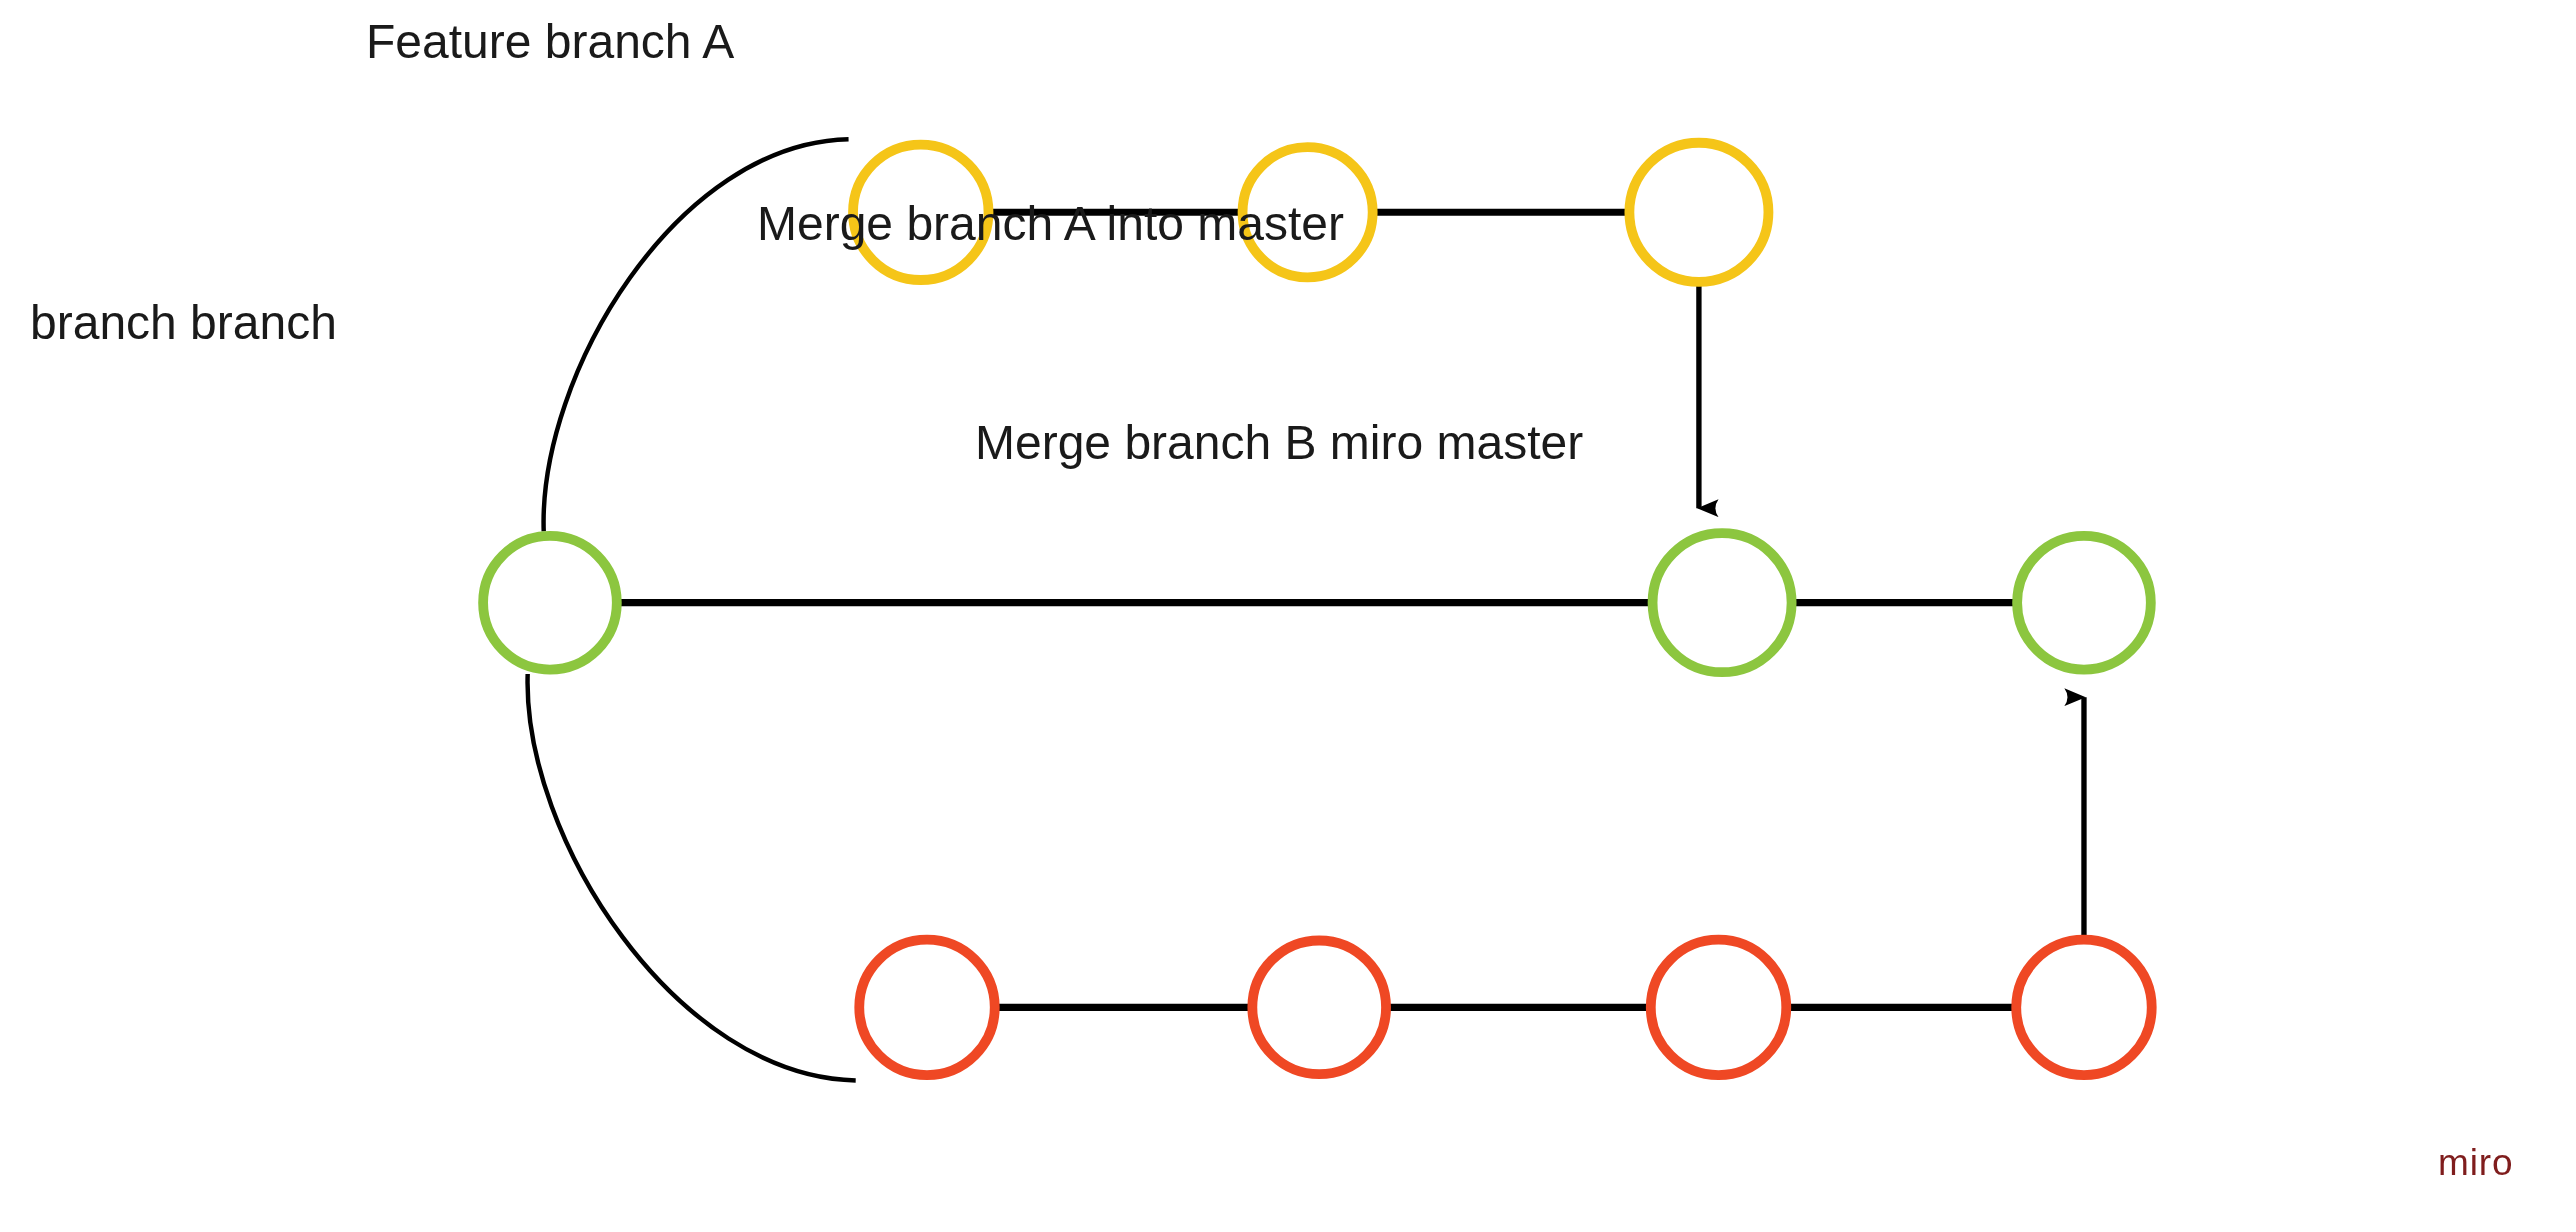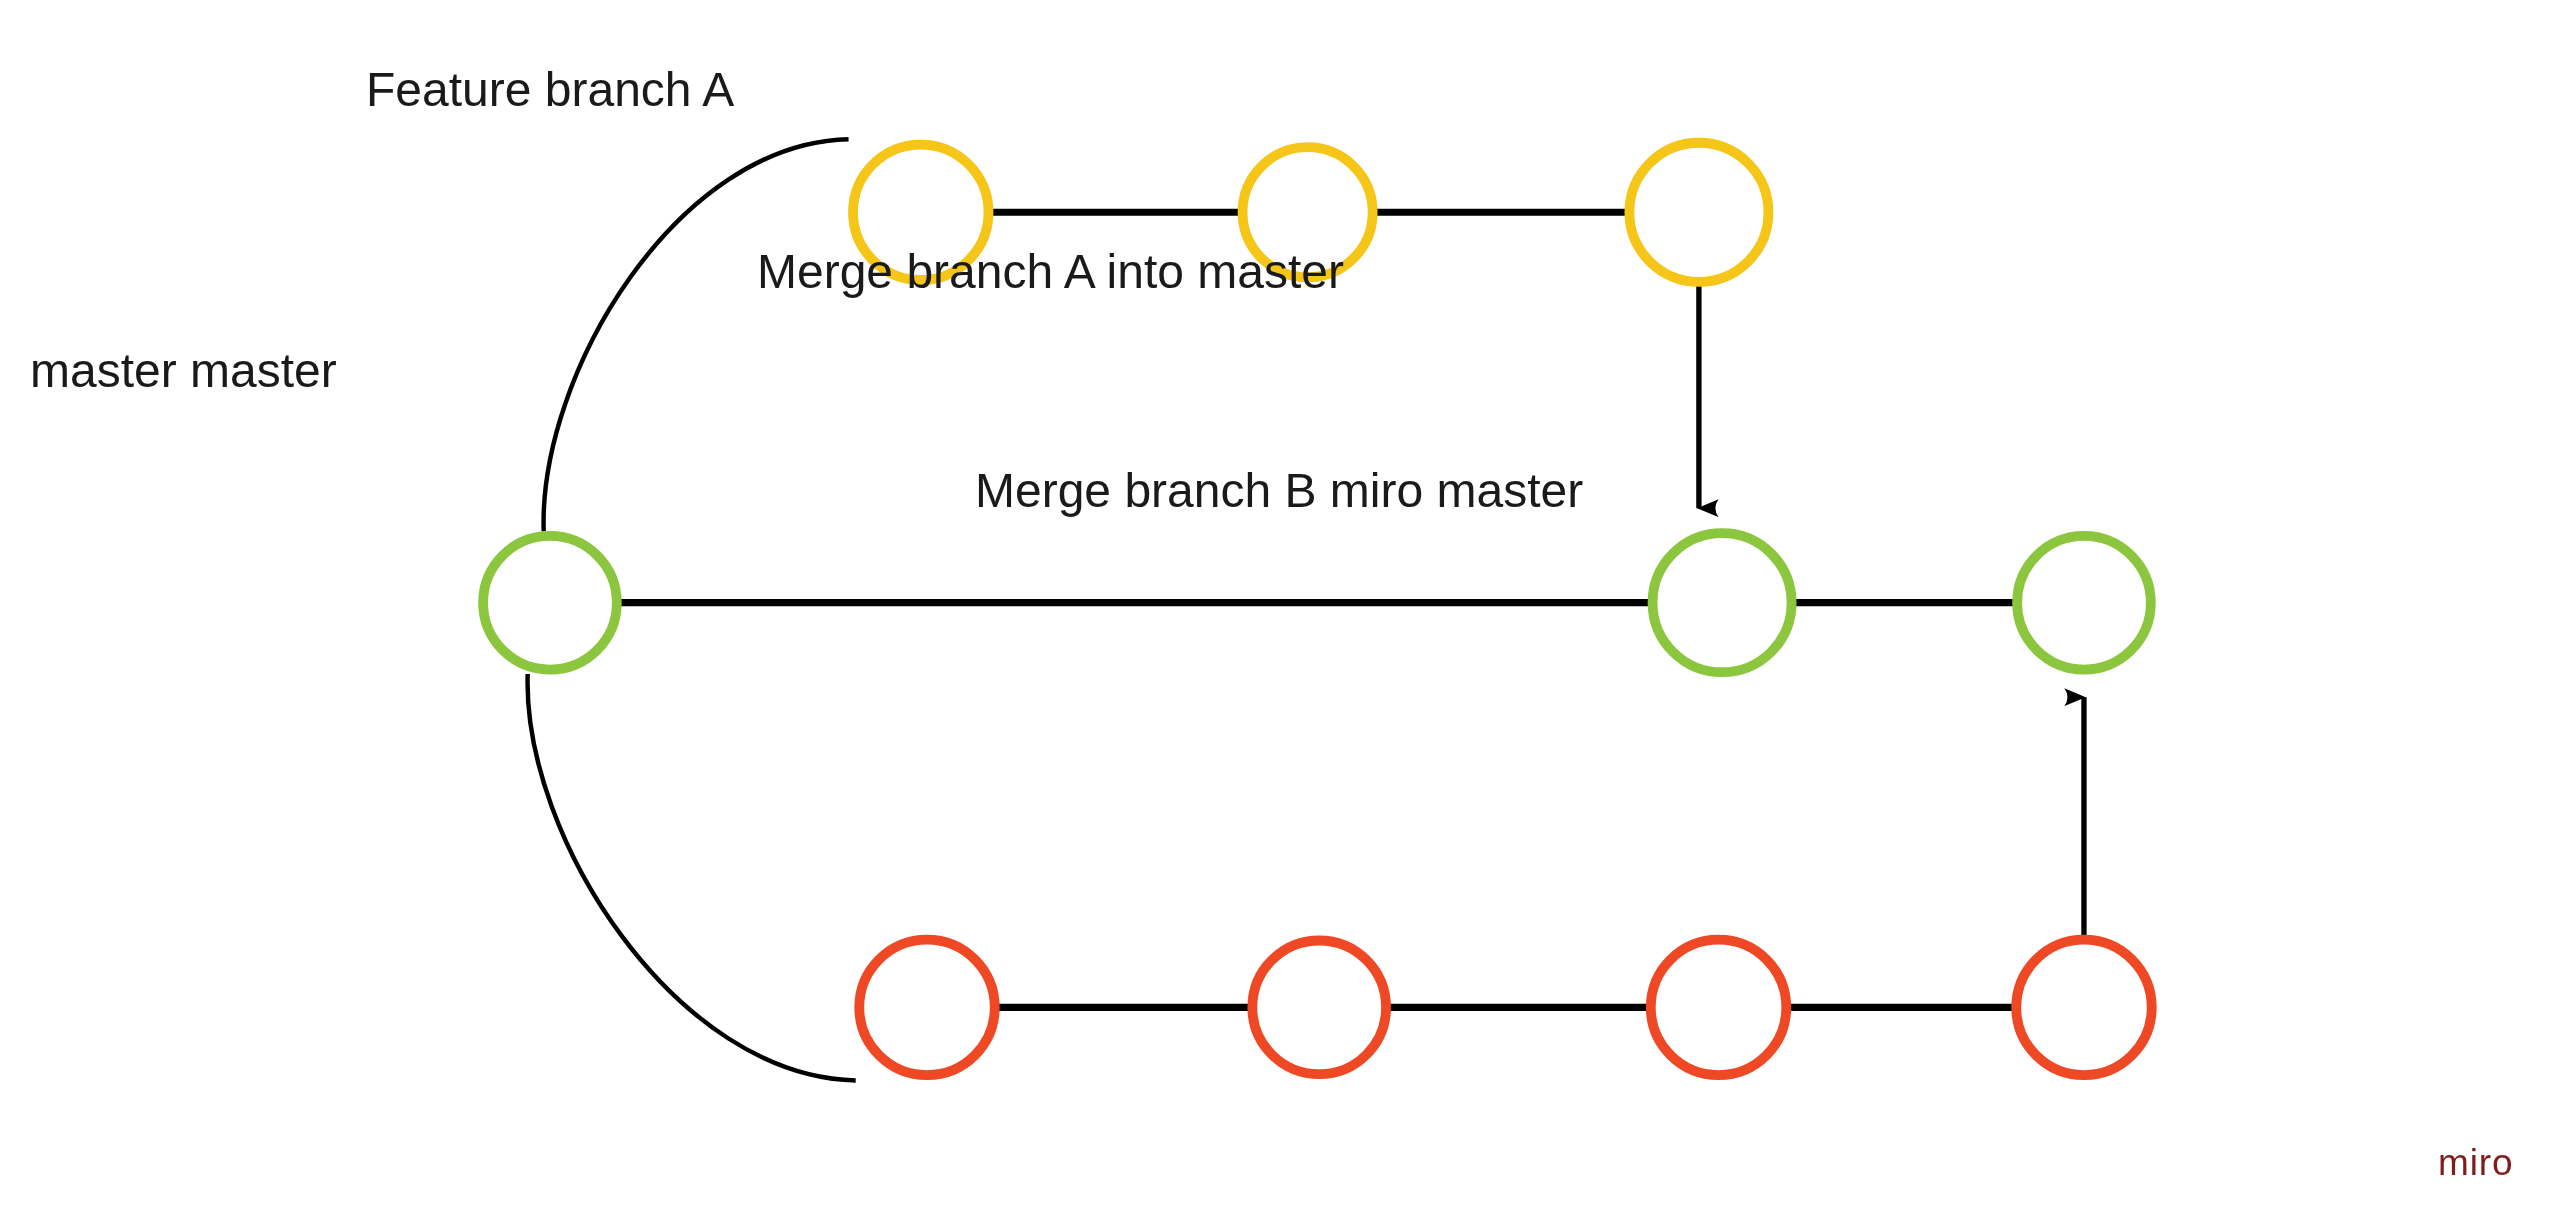--- a/index.html
+++ b/index.html
@@ -26,21 +26,20 @@
     width: 2576px;
     height: 1233px;
   }
   .lbl {
     position: absolute;
     color: #1a1a1a;
     font-family: "Liberation Sans", sans-serif;
     font-size: 48px;
     line-height: 1;
     white-space: nowrap;
-    margin-top: 48px;
   }
   #label-master        { left: 30px;   top: 299px; }
   #label-feature-a     { left: 366px;  top: 18px;  }
   #label-feature-b     { left: 366px;  top: 597px; }
   #label-merge-a       { left: 757px;  top: 200px; }
   #label-merge-b       { left: 975px; top: 419px; }
   #watermark {
     position: absolute;
     left: 2438px;
     top: 1142px;
@@ -102,21 +101,21 @@
     </g>
 
     <g>
       <circle cx="1040" cy="1130" r="76" fill="none" stroke="#ef4824" stroke-width="11"></circle>
       <circle cx="1480" cy="1130" r="75" fill="none" stroke="#ef4824" stroke-width="11"></circle>
       <circle cx="1928" cy="1130" r="76" fill="none" stroke="#ef4824" stroke-width="11"></circle>
       <circle cx="2338" cy="1130" r="76" fill="none" stroke="#ef4824" stroke-width="11"></circle>
     </g>
   </svg>
 
-  <div class="lbl" id="label-master">master master</div>
+  <div class="lbl" id="label-master">branch branch</div>
 
   <div class="lbl" id="label-feature-a">Feature branch A</div>
 
 
   <div class="lbl" id="label-merge-a">Merge branch A into master</div>
 
   <div class="lbl" id="label-merge-b">Merge branch B miro master</div>
 
   <div id="watermark">miro</div>
 

